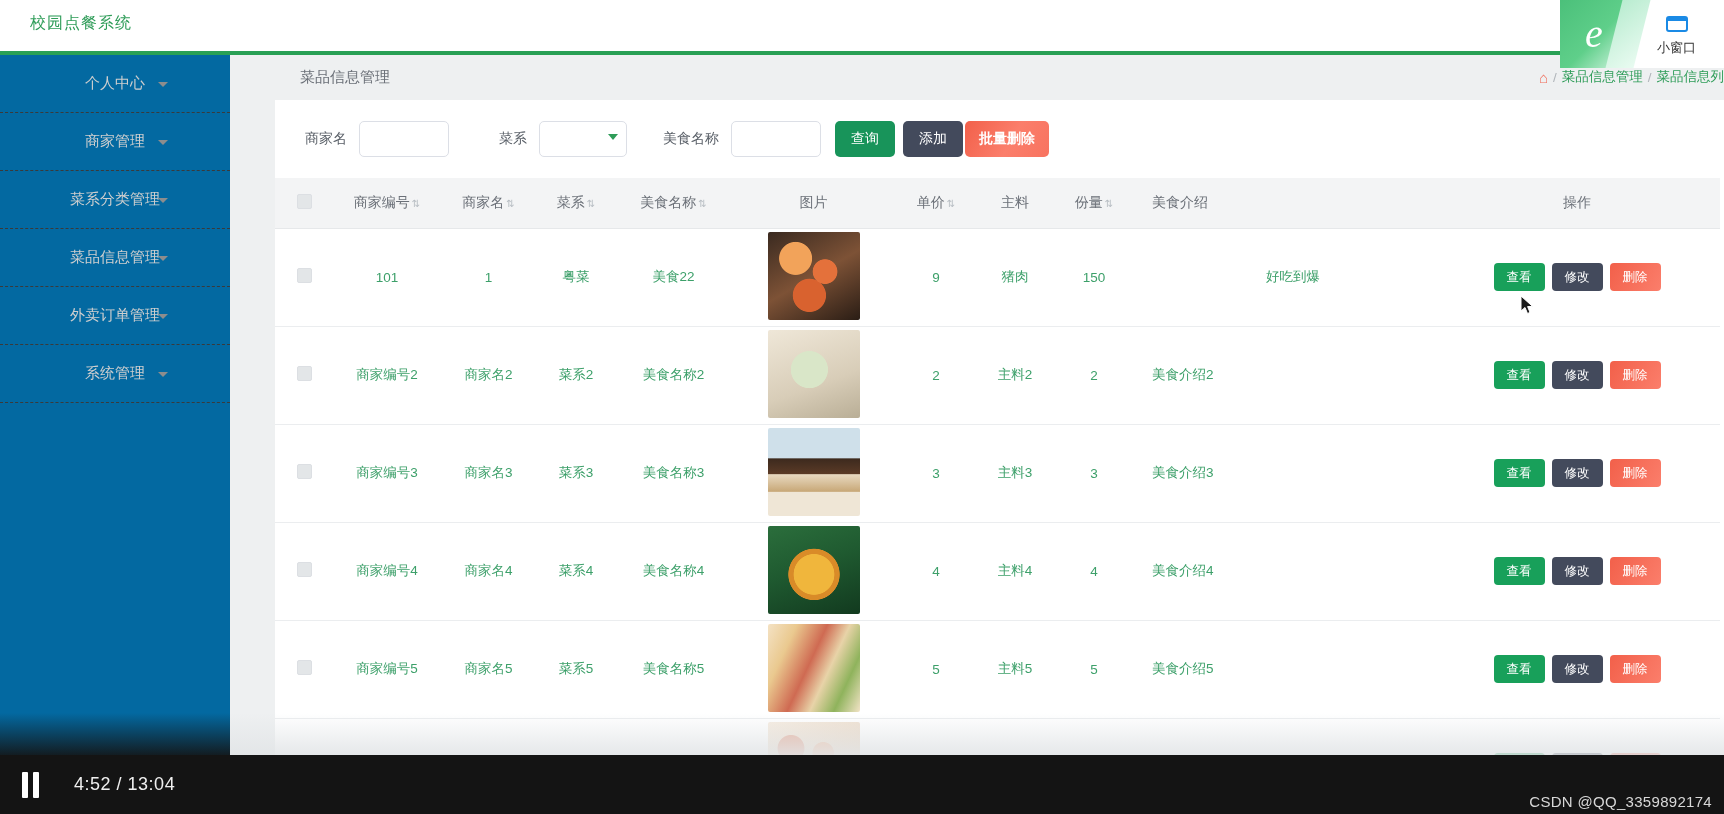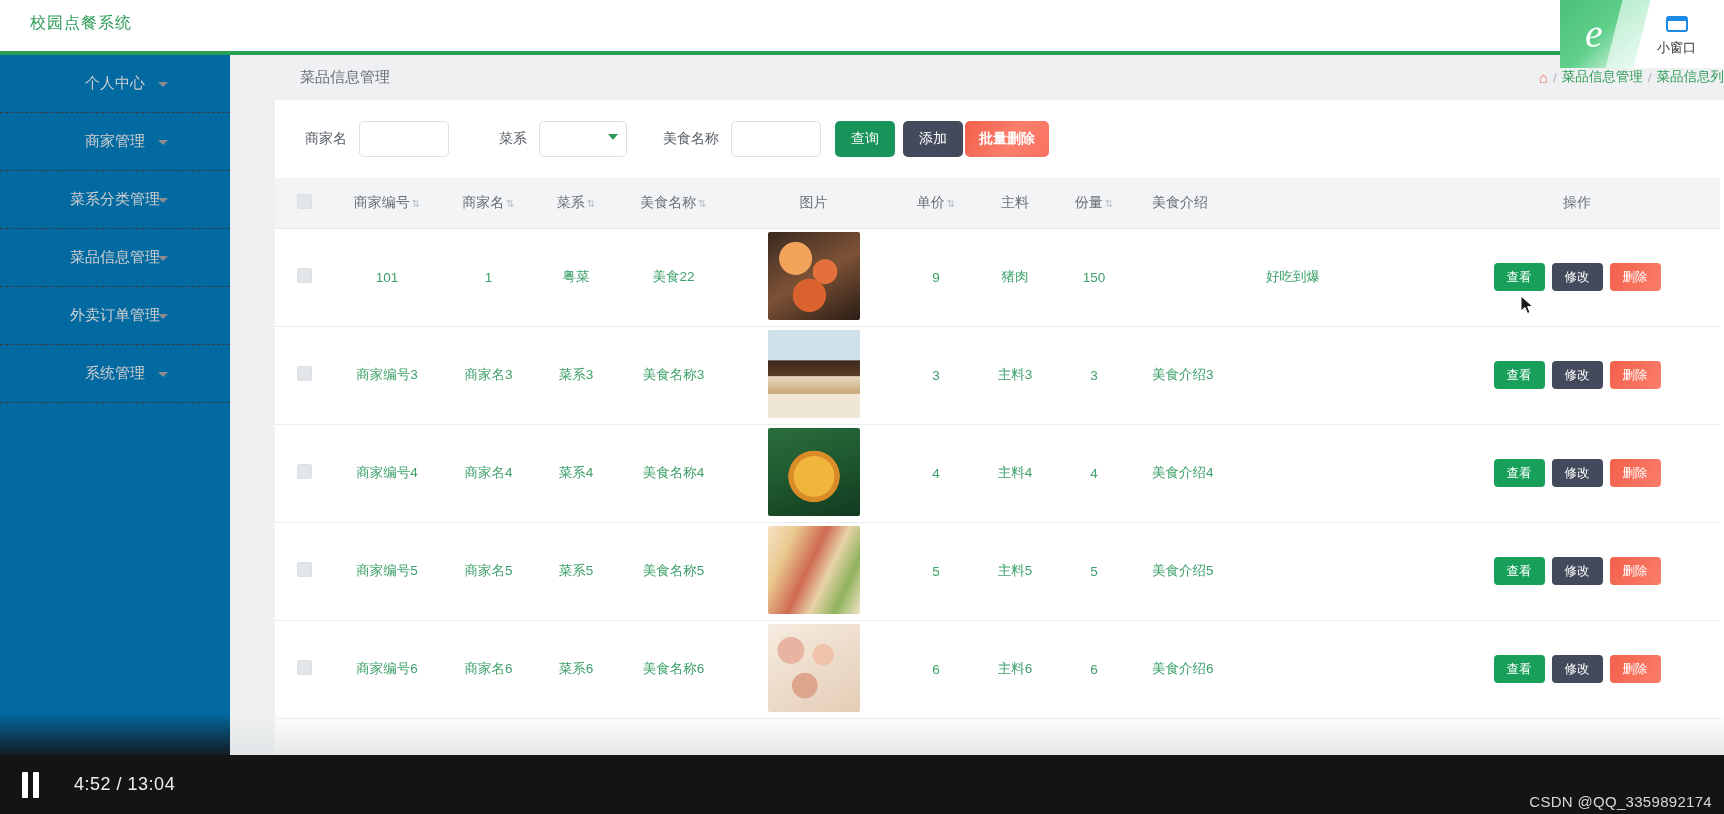--- a/index.html
+++ b/index.html
@@ -316,20 +316,41 @@
               <td style="text-align:center;padding-left:18px">好吃到爆</td>
               <td>
                 <div class="row-actions">
                   <button class="btn-s b-view">查看</button>
                   <button class="btn-s b-edit">修改</button>
                   <button class="btn-s b-del">删除</button>
                 </div>
               </td>
             </tr>
 
+            <tr>
+              <td><span class="chk"></span></td>
+              <td>商家编号2</td>
+              <td>商家名2</td>
+              <td>菜系2</td>
+              <td>美食名称2</td>
+              <td>
+                <span class="food-img" style="background:radial-gradient(circle at 45% 45%, #d9e6c8 0 26%, transparent 27%),radial-gradient(circle at 45% 45%, #8fae6a 0 14%, transparent 15%),linear-gradient(160deg,#efe7d8 0%, #d8cdb8 60%, #b9ae96 100%);"></span>
+              </td>
+              <td>2</td>
+              <td>主料2</td>
+              <td>2</td>
+              <td style="text-align:left;padding-left:18px">美食介绍2</td>
+              <td>
+                <div class="row-actions">
+                  <button class="btn-s b-view">查看</button>
+                  <button class="btn-s b-edit">修改</button>
+                  <button class="btn-s b-del">删除</button>
+                </div>
+              </td>
+            </tr>
 
             <tr>
               <td><span class="chk"></span></td>
               <td>商家编号3</td>
               <td>商家名3</td>
               <td>菜系3</td>
               <td>美食名称3</td>
               <td>
                 <span class="food-img" style="background:linear-gradient(to bottom,#cfe0ea 0%, #cfe0ea 34%, #3d2a1e 35%, #5a3a26 52%, #e8d9c0 53%, #c8a878 72%, #efe6d6 73%, #efe6d6 100%);"></span>
               </td>

